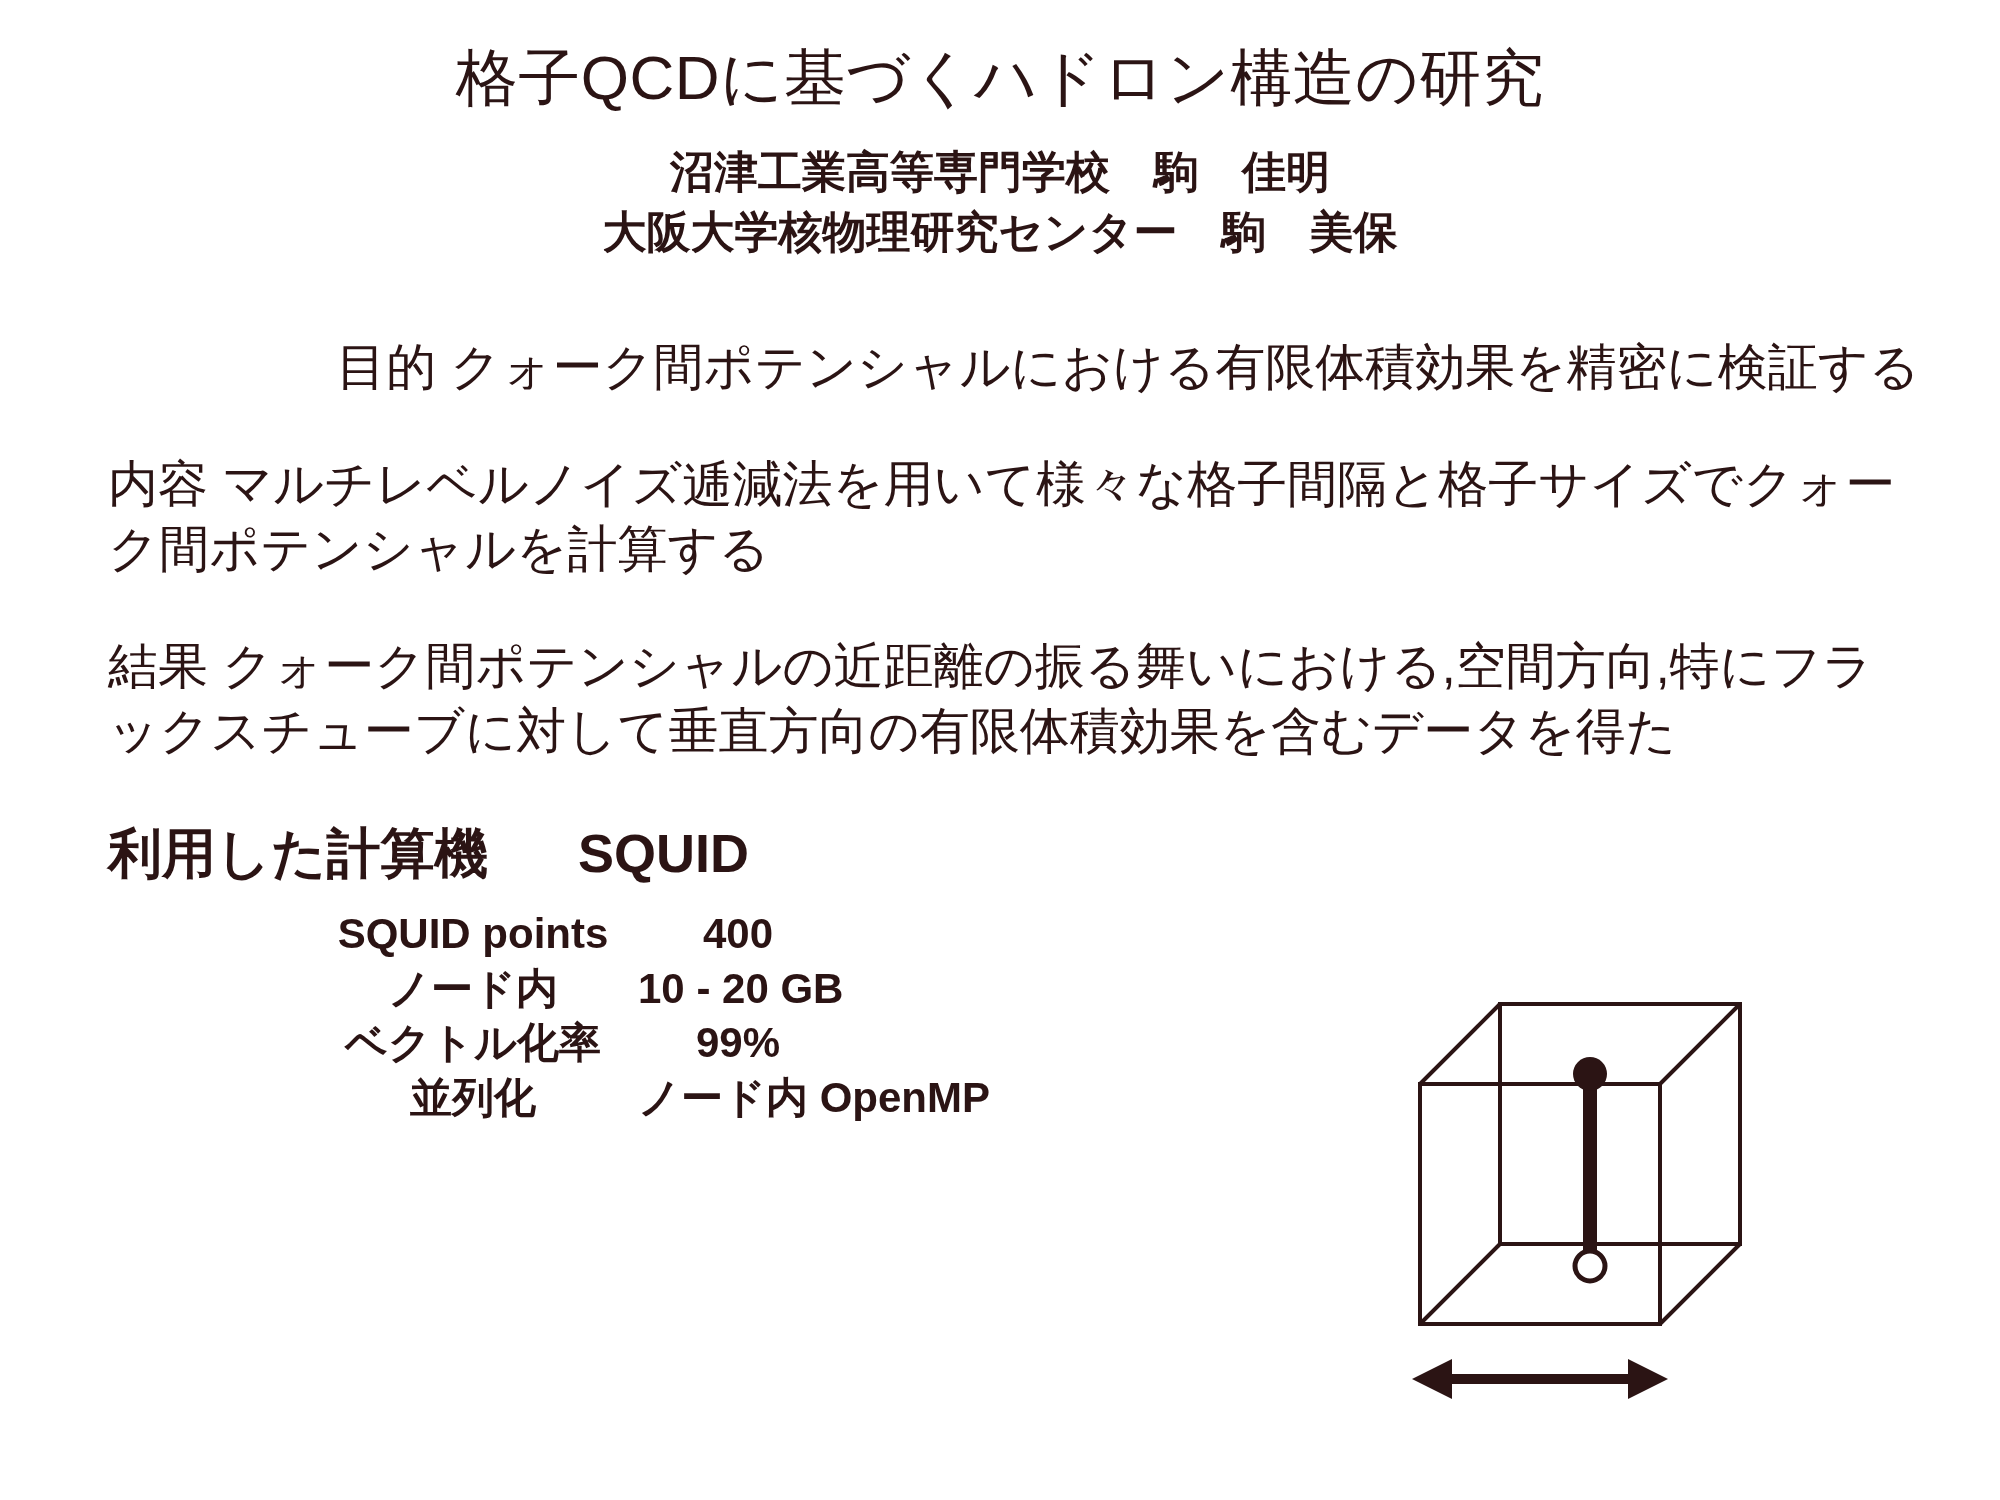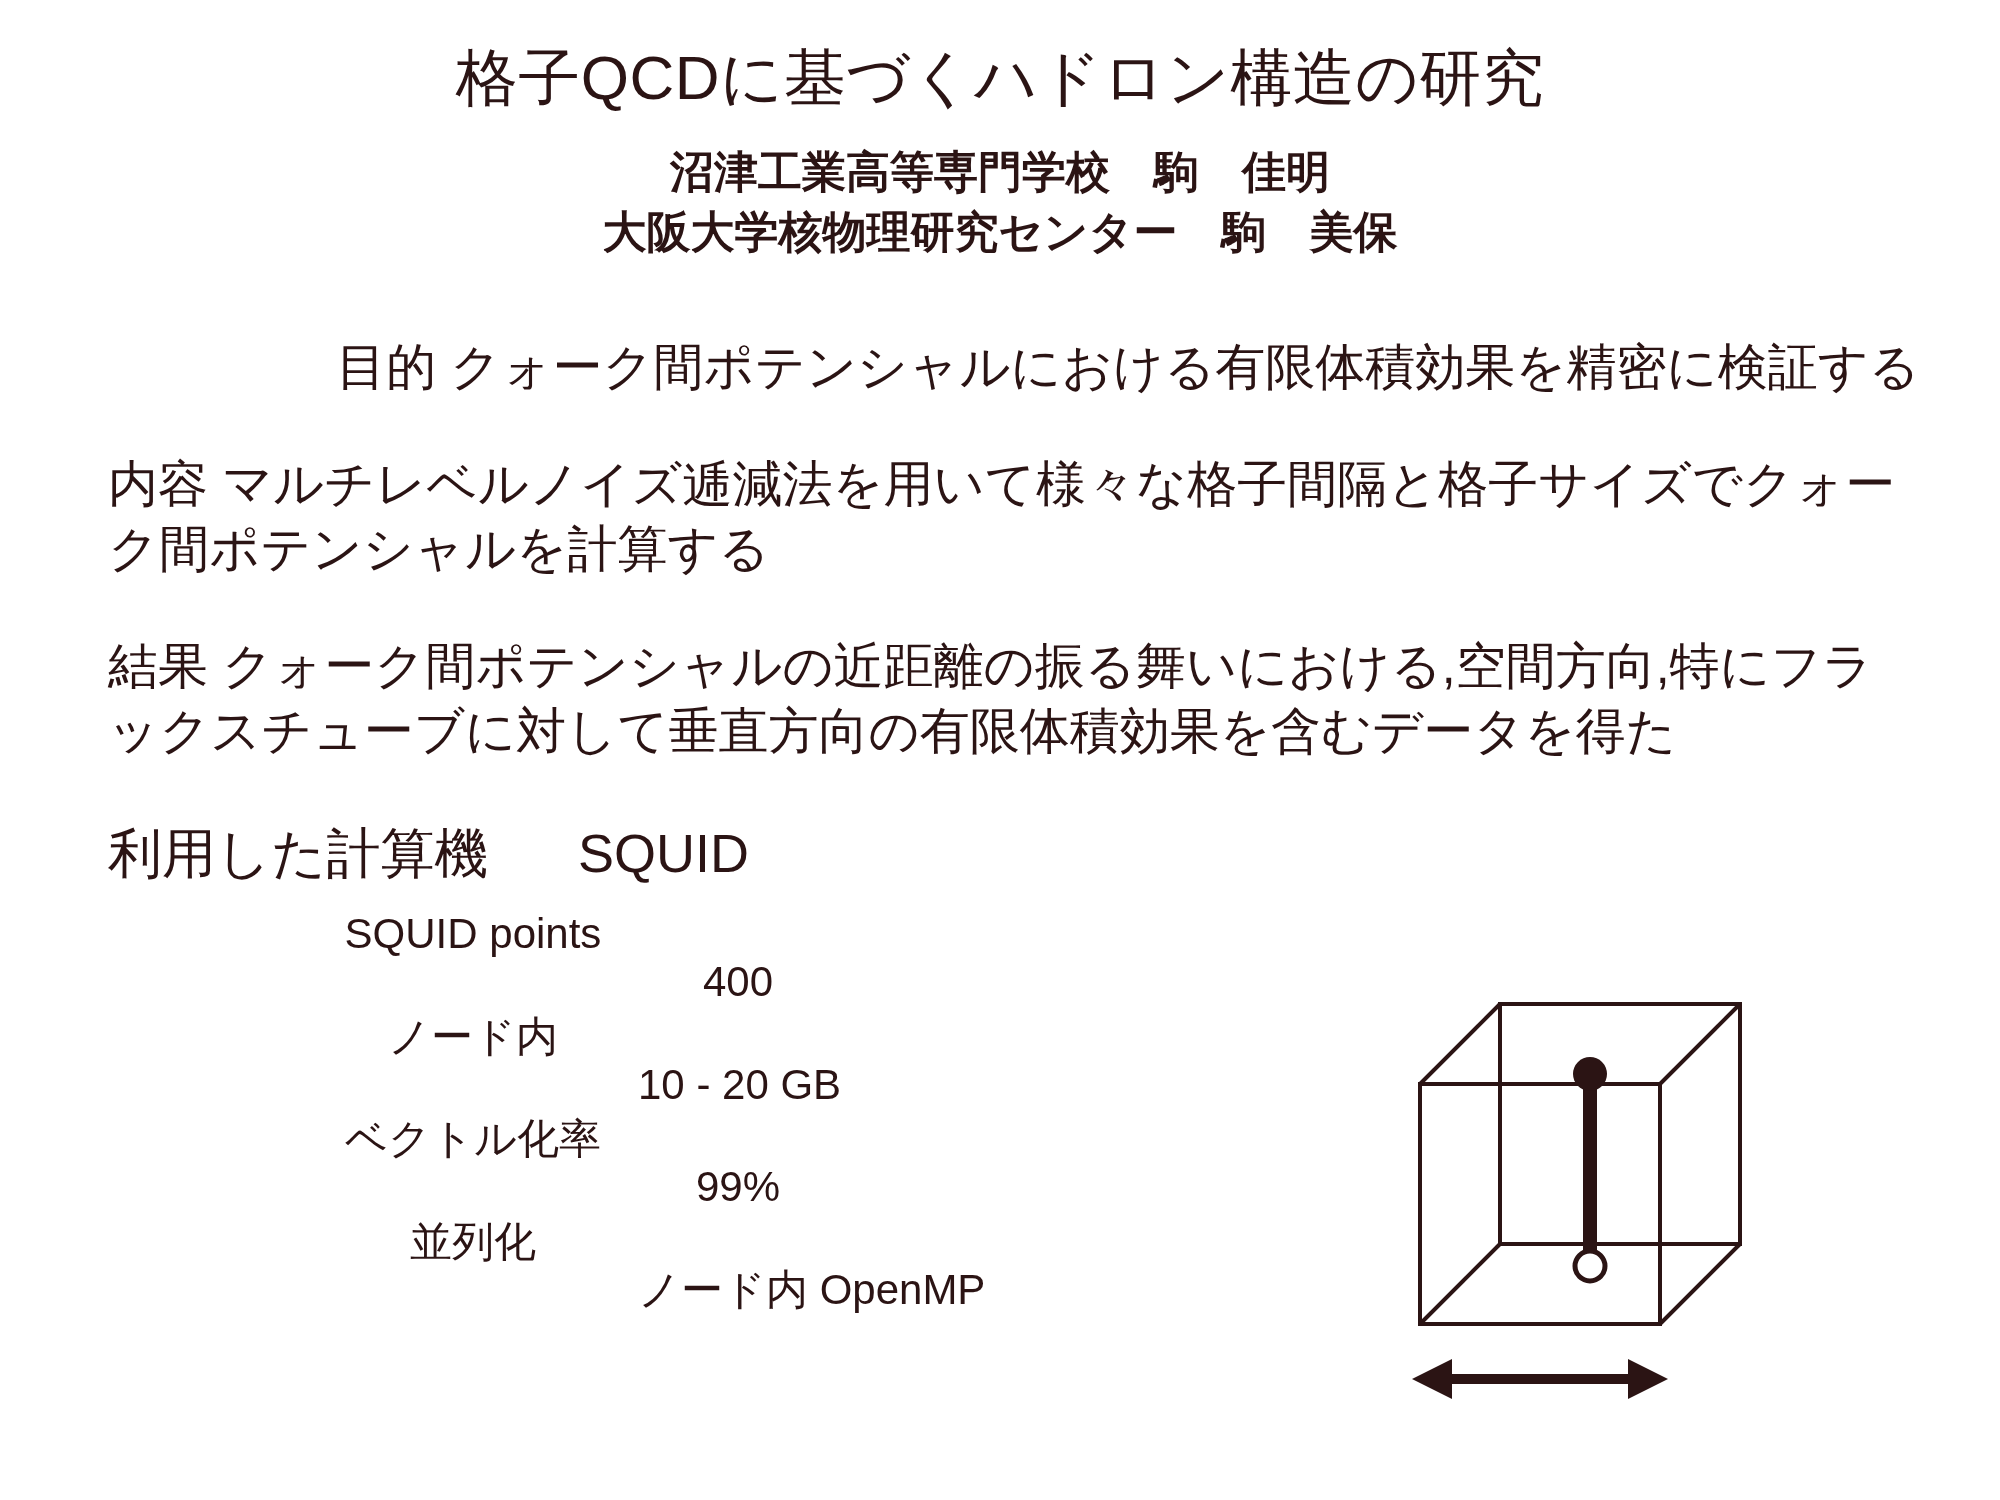--- a/index.html
+++ b/index.html
@@ -51,20 +51,21 @@
   }
   .para.first {
     margin-top: 74px;
     text-align: right;
   }
 
   .compute-section {
     margin-top: 54px;
     margin-left: 108px;
     position: relative;
+    font-weight: bold;
   }
   .compute-head {
     font-size: 54px;
     display: flex;
     align-items: baseline;
   }
   .compute-head .label {
     min-width: 470px;
   }
   .compute-head .value {
@@ -80,21 +81,20 @@
   }
   .spec-row {
     display: flex;
     text-align: center;
   }
   .spec-row .k {
     min-width: 330px;
   }
   .spec-row .v {
     min-width: 200px;
-    margin-top: 48px;
   }
 
   
   .figure {
     position: absolute;
     right: 180px;
     bottom: 120px;
     width: 420px;
     height: 430px;
   }

